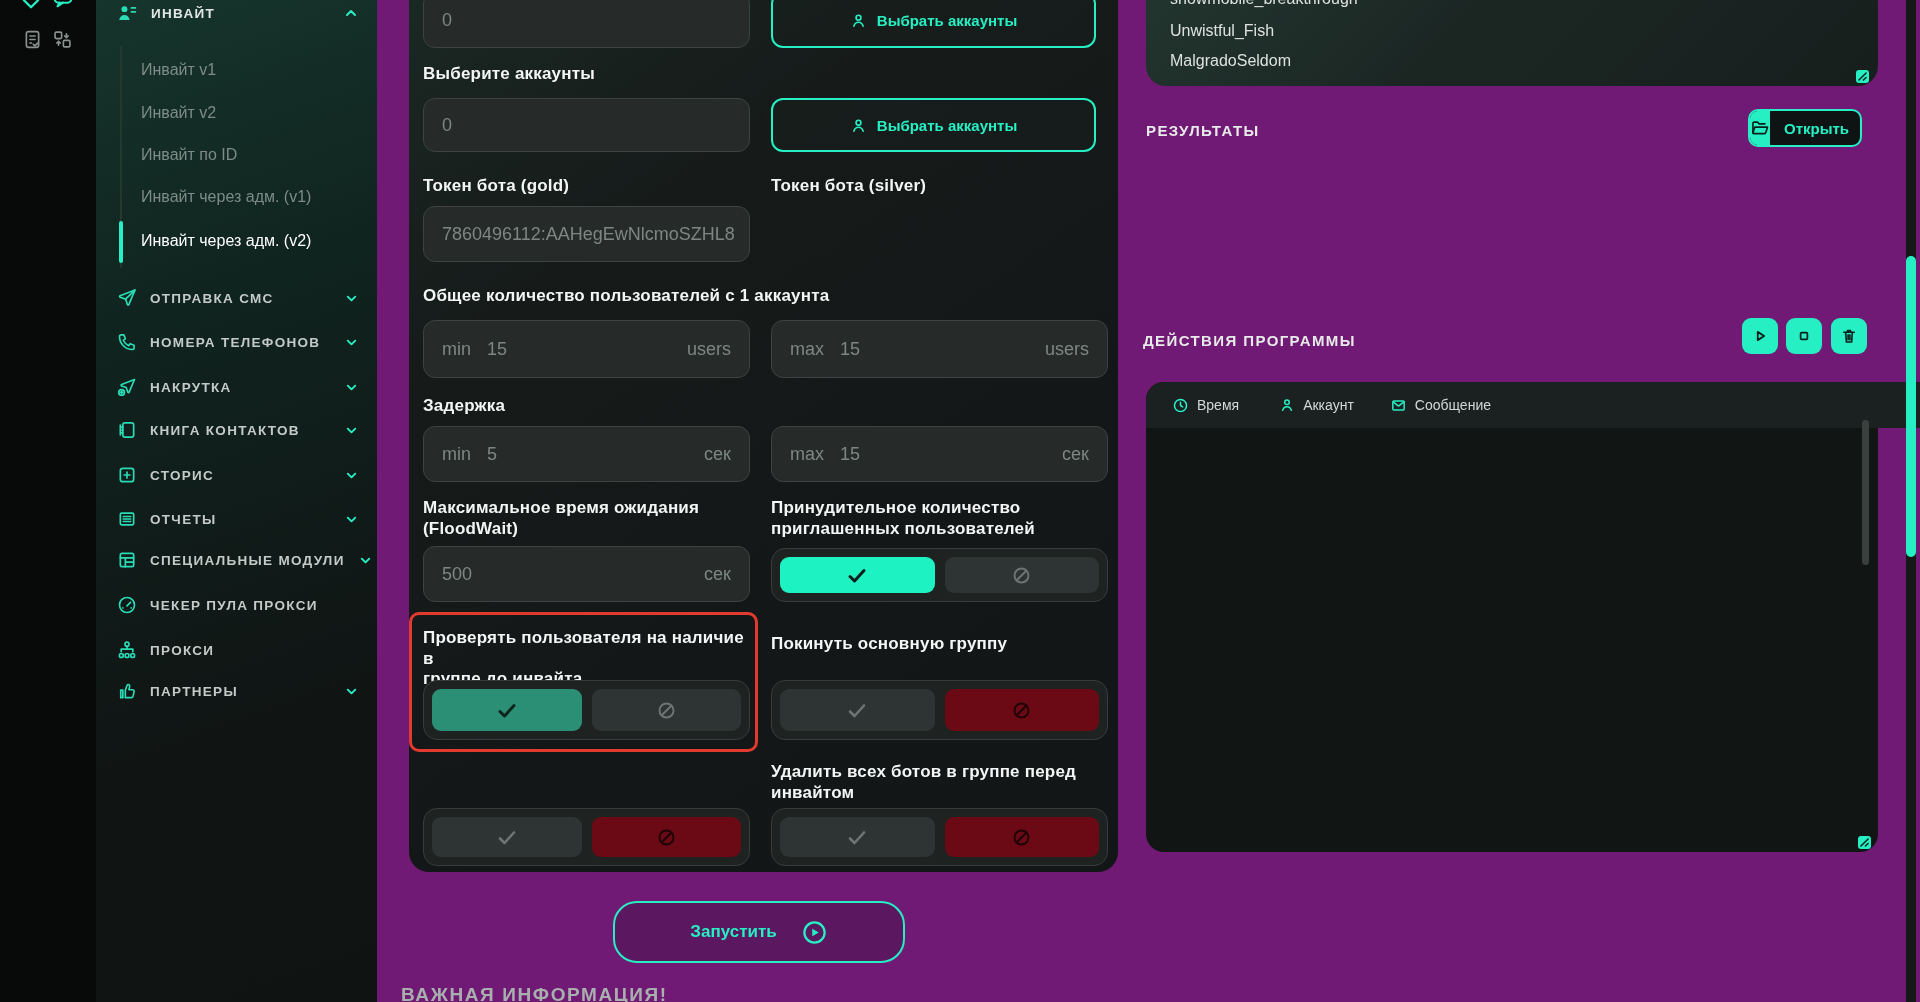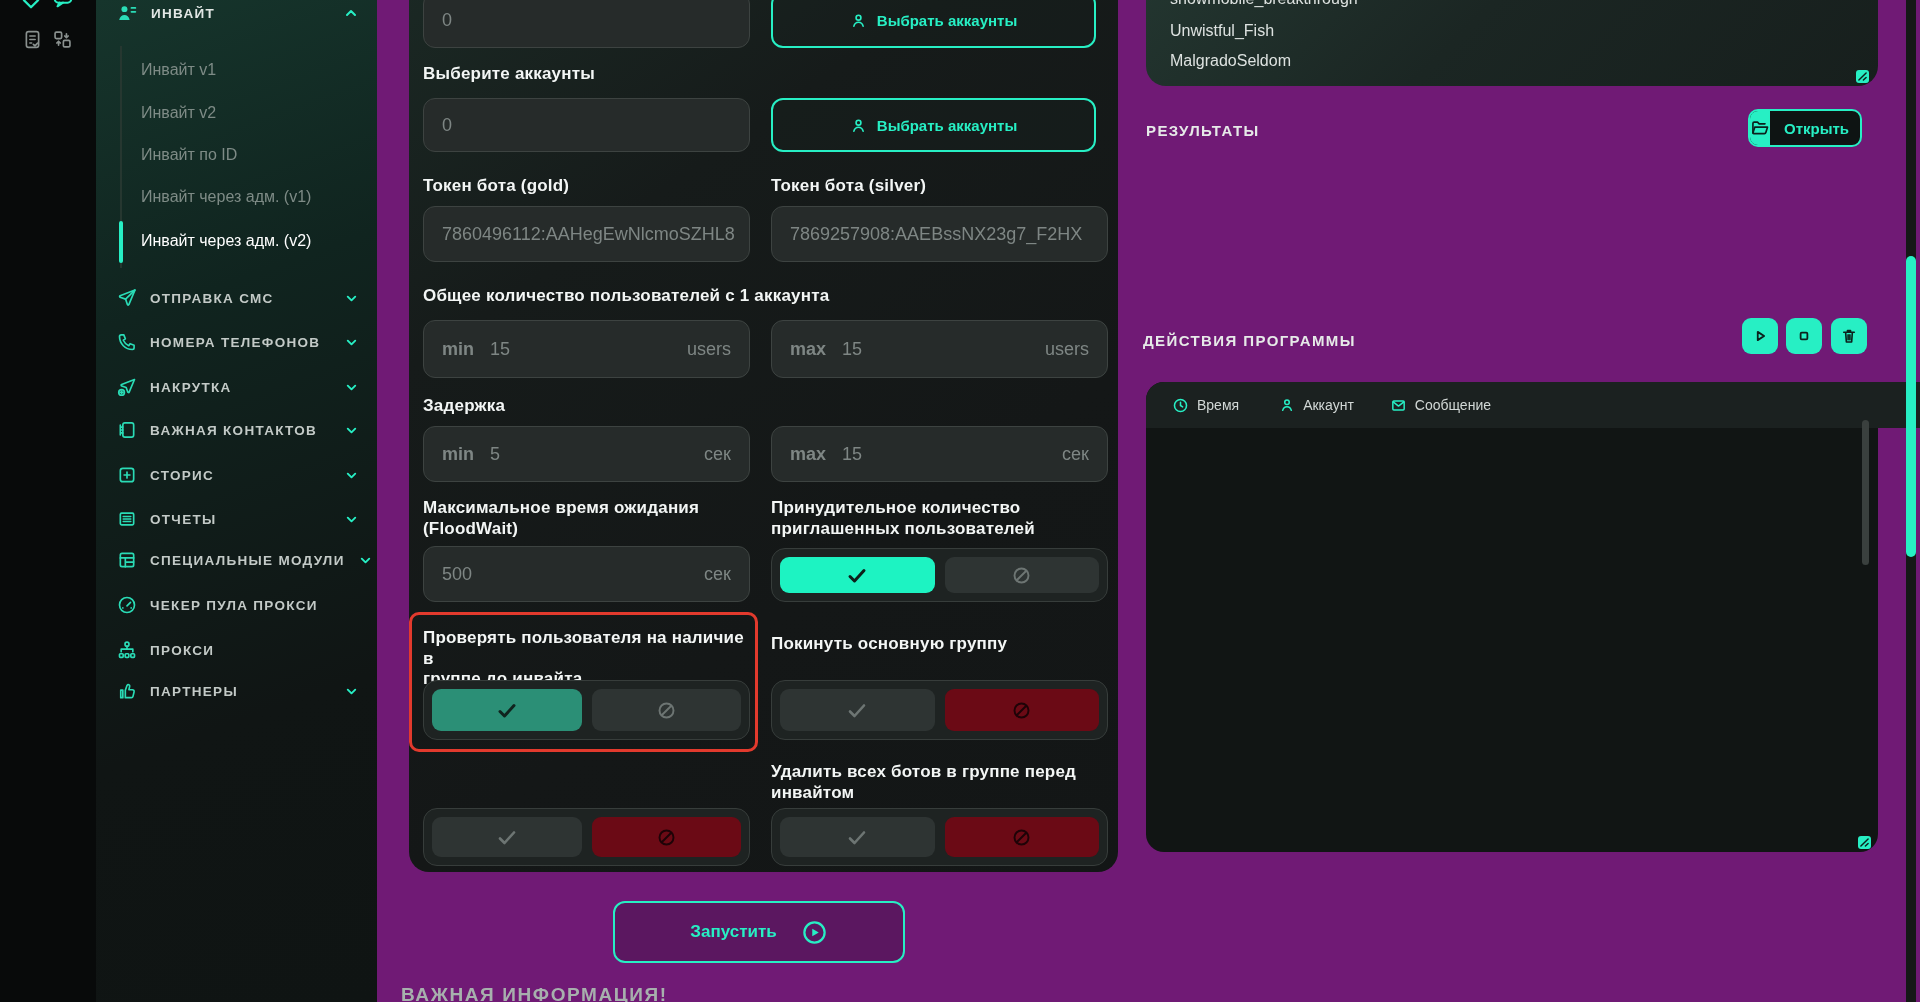--- a/index.html
+++ b/index.html
@@ -26,33 +26,33 @@
   .srow .chev{margin-left:auto;color:var(--accent);display:flex;}
   .sub-item{font-size:16px;color:#7e8b86;white-space:nowrap;}
   .sub-item.active{color:#ffffff;}
   .subline{width:2px;background:#263730;}
   
   .card{left:409px;top:-62px;width:709px;height:934px;border-radius:20px;
     background:linear-gradient(145deg,#1b2a25 0%,#161b1a 30%,#141717 65%,#131616 100%);}
   .label{font-weight:700;color:#f3f6f5;font-size:17px;line-height:1.22;letter-spacing:.2px;}
   .field{background:#262b2a;border:1px solid #3d4341;border-radius:12px;display:flex;align-items:center;
     padding:0 18px;color:#7e8684;font-size:18px;white-space:nowrap;overflow:hidden;}
-  .field .pre{margin-right:16px;font-weight:bold;}
+  .field .pre{margin-right:16px;}
   .field .sfx{margin-left:auto;padding-left:10px;}
   .btn-outline{border:2px solid var(--accent);color:var(--accent);border-radius:12px;display:flex;
     align-items:center;justify-content:center;gap:10px;font-weight:700;font-size:15px;
     background:rgba(22,34,31,.35);cursor:pointer;}
   .toggle{background:#1e2322;border:1px solid #373d3b;border-radius:14px;padding:8px;display:flex;gap:10px;}
   .opt{flex:1;border-radius:9px;display:flex;align-items:center;justify-content:center;cursor:pointer;}
   .opt.on-bright{background:var(--toggle-on-bright);color:#0d1f1a;}
   .opt.on-muted{background:var(--toggle-on-muted);color:#10241e;}
   .opt.on-red{background:var(--toggle-off-red);color:#1e0307;}
   .opt.off-gray{background:#2e3433;color:#6d7573;}
   .redbox{border:3.5px solid var(--highlight-outline);border-radius:10px;background:transparent;}
-  .run-btn{border:2px solid var(--accent);color:var(--accent);border-radius:12px;display:flex;
+  .run-btn{border:2px solid var(--accent);color:var(--accent);border-radius:24px;display:flex;
     align-items:center;justify-content:center;gap:24px;font-weight:700;font-size:17px;
     background:rgba(12,16,15,.2);cursor:pointer;}
   .note{font-size:19px;font-weight:700;letter-spacing:1.6px;color:#a7b0ad;white-space:nowrap;}
   
   .listbox{left:1146px;top:-34px;width:732px;height:120px;border-radius:20px;overflow:hidden;
     background:linear-gradient(135deg,#233630 0%,#1b2623 45%,#171f1d 100%);}
   .listrow{position:absolute;left:24px;font-size:16px;color:#dde2e0;white-space:nowrap;}
   .panel-title{font-size:15px;font-weight:700;letter-spacing:1.4px;color:#e6eae8;white-space:nowrap;}
   .open-btn{display:flex;border:2px solid var(--accent);border-radius:10px;overflow:hidden;cursor:pointer;background:#0e1413;}
   .open-btn .seg-icon{width:40px;background:var(--accent);display:flex;align-items:center;justify-content:center;color:#0c211c;}
@@ -179,21 +179,21 @@
     </div>
 
     <div class="abs srow" style="left:21px;top:419px;width:242px">
       <span class="sicon">
           <svg width="20" height="20" viewBox="0 0 24 24" fill="none" stroke="currentColor" stroke-width="2" stroke-linecap="round" stroke-linejoin="round">
             <rect x="7" y="3.5" width="13" height="17" rx="2.5"></rect>
             <path d="M4 6v12"></path>
             <path d="M7 8.5h-2M7 12h-2M7 15.5h-2"></path>
           </svg>
         </span>
-      <span class="section-label">ВАЖНАЯ КОНТАКТОВ</span>
+      <span class="section-label">КНИГА КОНТАКТОВ</span>
       <span class="chev">
           <svg width="15" height="15" viewBox="0 0 24 24" fill="none" stroke="currentColor" stroke-width="3" stroke-linecap="round" stroke-linejoin="round">
             <path d="M6 9l6 6 6-6"></path>
           </svg>
         </span>
     </div>
 
     <div class="abs srow" style="left:21px;top:464px;width:242px">
       <span class="sicon">
           <svg width="20" height="20" viewBox="0 0 24 24" fill="none" stroke="currentColor" stroke-width="2" stroke-linecap="round" stroke-linejoin="round">
@@ -305,23 +305,20 @@
           <path d="M5.5 20c1-3.8 3.6-5.5 6.5-5.5s5.5 1.7 6.5 5.5"></path>
         </svg>
       </span>
     <span>Выбрать аккаунты</span>
   </div>
 
   <div class="abs label" style="left:423px;top:176px">Токен бота (gold)</div>
   <div class="abs label" style="left:771px;top:176px">Токен бота (silver)</div>
   <div class="abs field" style="left:423px;top:206px;width:327px;height:56px">
     <span>7860496112:AAHegEwNlcmoSZHL8</span>
-  </div>
-  <div class="abs field" style="left:771px;top:206px;width:337px;height:56px">
-    <span>7869257908:AAEBssNX23g7_F2HX</span>
   </div>
 
   <div class="abs label" style="left:423px;top:286px">Общее количество пользователей с 1 аккаунта</div>
   <div class="abs field" style="left:423px;top:320px;width:327px;height:58px">
     <span class="pre">min</span>
     <span>15</span>
     <span class="sfx">users</span>
   </div>
   <div class="abs field" style="left:771px;top:320px;width:337px;height:58px">
     <span class="pre">max</span>

